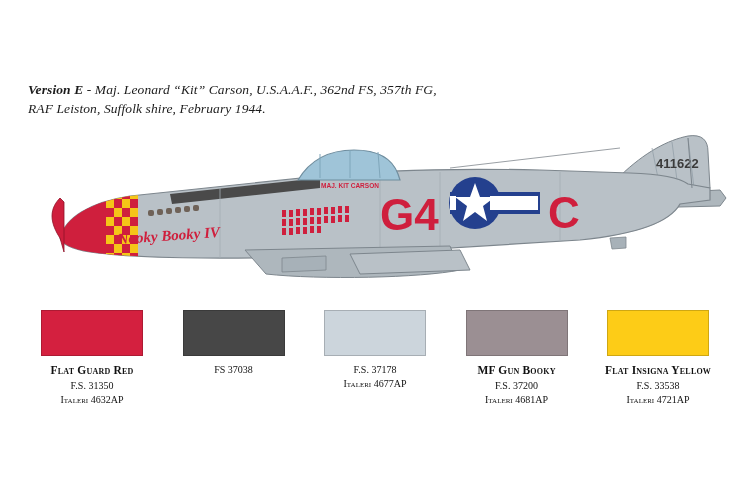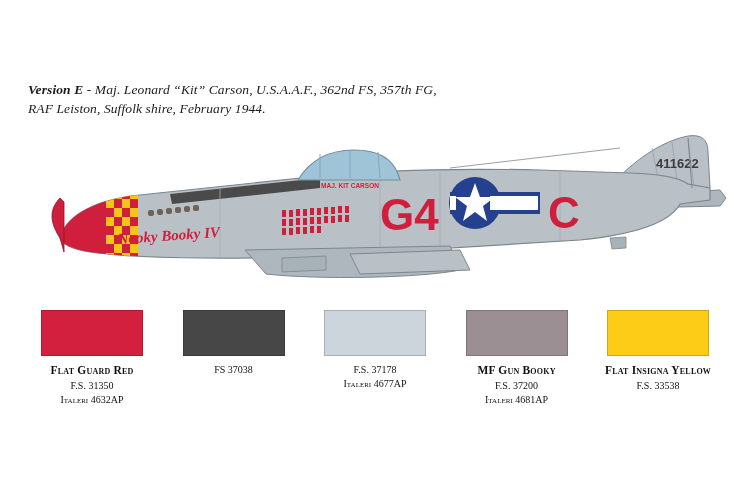--- a/index.html
+++ b/index.html
@@ -245,16 +245,17 @@
       <div class="chip" style="background:#9b8f93"></div>
       <div class="sw-name">MF Gun Booky</div>
       <div class="sw-fs">F.S. 37200</div>
       <div class="sw-it">Italeri 4681AP</div>
     </div>
 
     <div class="swatch">
       <div class="chip" style="background:#fdcc17"></div>
       <div class="sw-name">Flat Insigna Yellow</div>
       <div class="sw-fs">F.S. 33538</div>
+      <div class="sw-it">Italeri 4721AP</div>
     </div>
 
   </div>
 </div>
 
 </body></html>

